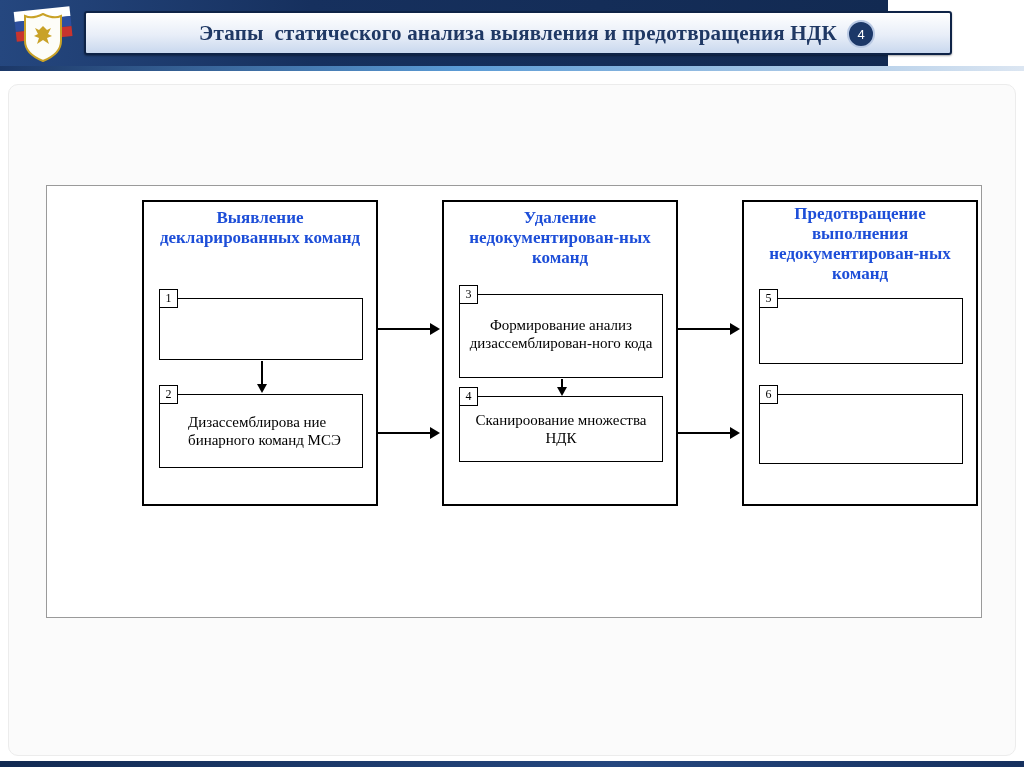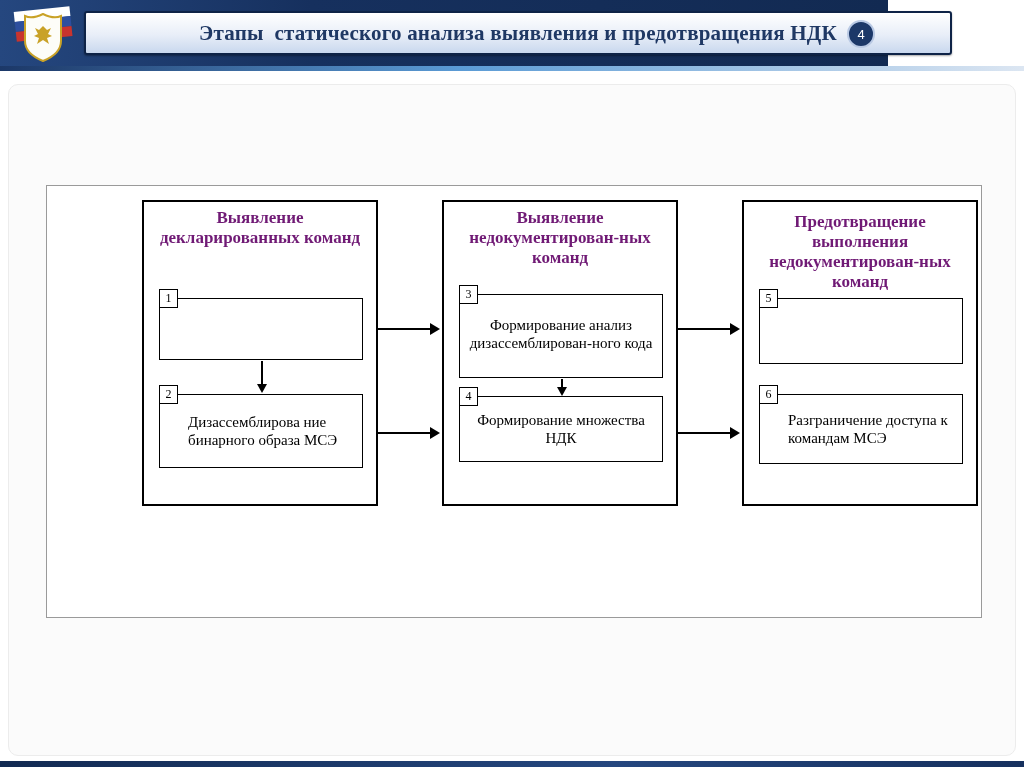--- a/index.html
+++ b/index.html
@@ -51,24 +51,24 @@
 
   
   .col {
     position:absolute; top:14px; width:236px; height:306px;
     background:#ffffff; border:2px solid #000;
   }
   .col-1 { left:95px; }
   .col-2 { left:395px; }
   .col-3 { left:695px; }
   .col-title {
-    font-size:17px; font-weight:bold; color:#701a75;
+    font-size:17px; font-weight:bold; color:#1d4ed8;
     text-align:center; line-height:1.18; padding:6px 4px 0;
   }
-  .col-3 .col-title { padding-top:10px; }
+  .col-3 .col-title { padding-top:2px; }
 
   
   .step {
     position:absolute; left:15px; width:204px;
     background:#ffffff; border:1px solid #000;
     display:flex; align-items:center; justify-content:center;
     text-align:center; font-size:15px; line-height:1.22;
     padding:4px 8px; color:#000;
   }
   .step.align-left { justify-content:flex-start; text-align:left; padding-left:28px; }
@@ -144,45 +144,44 @@
     <div class="diagram">
 
       <section class="col col-1">
         <h2 class="col-title">Выявление декларированных команд</h2>
         <div class="step s1">
           <span class="tag">1</span>
         </div>
         <div class="arrow-v av1"></div>
         <div class="step s2 align-left">
           <span class="tag">2</span>
-          <span class="step-label">Дизассемблирова ние бинарного образа МСЭ</span>
+          <span class="step-label">Дизассемблирова ние бинарного команд МСЭ</span>
         </div>
       </section>
 
       <section class="col col-2">
-        <h2 class="col-title">Выявление недокументирован-ных команд</h2>
+        <h2 class="col-title">Удаление недокументирован-ных команд</h2>
         <div class="step s3">
           <span class="tag">3</span>
           <span class="step-label">Формирование анализ дизассемблирован-ного кода</span>
         </div>
         <div class="arrow-v av2"></div>
         <div class="step s4">
           <span class="tag">4</span>
-          <span class="step-label">Формирование множества НДК</span>
+          <span class="step-label">Сканироование множества НДК</span>
         </div>
       </section>
 
       <section class="col col-3">
         <h2 class="col-title">Предотвращение выполнения недокументирован-ных команд</h2>
         <div class="step s5 align-left">
           <span class="tag">5</span>
         </div>
         <div class="step s6 align-left">
           <span class="tag">6</span>
-          <span class="step-label">Разграничение доступа к командам МСЭ</span>
         </div>
       </section>
 
       <div class="arrow-h ah1"></div>
       <div class="arrow-h ah2"></div>
       <div class="arrow-h ah3"></div>
       <div class="arrow-h ah4"></div>
 
     </div>
   </main>

